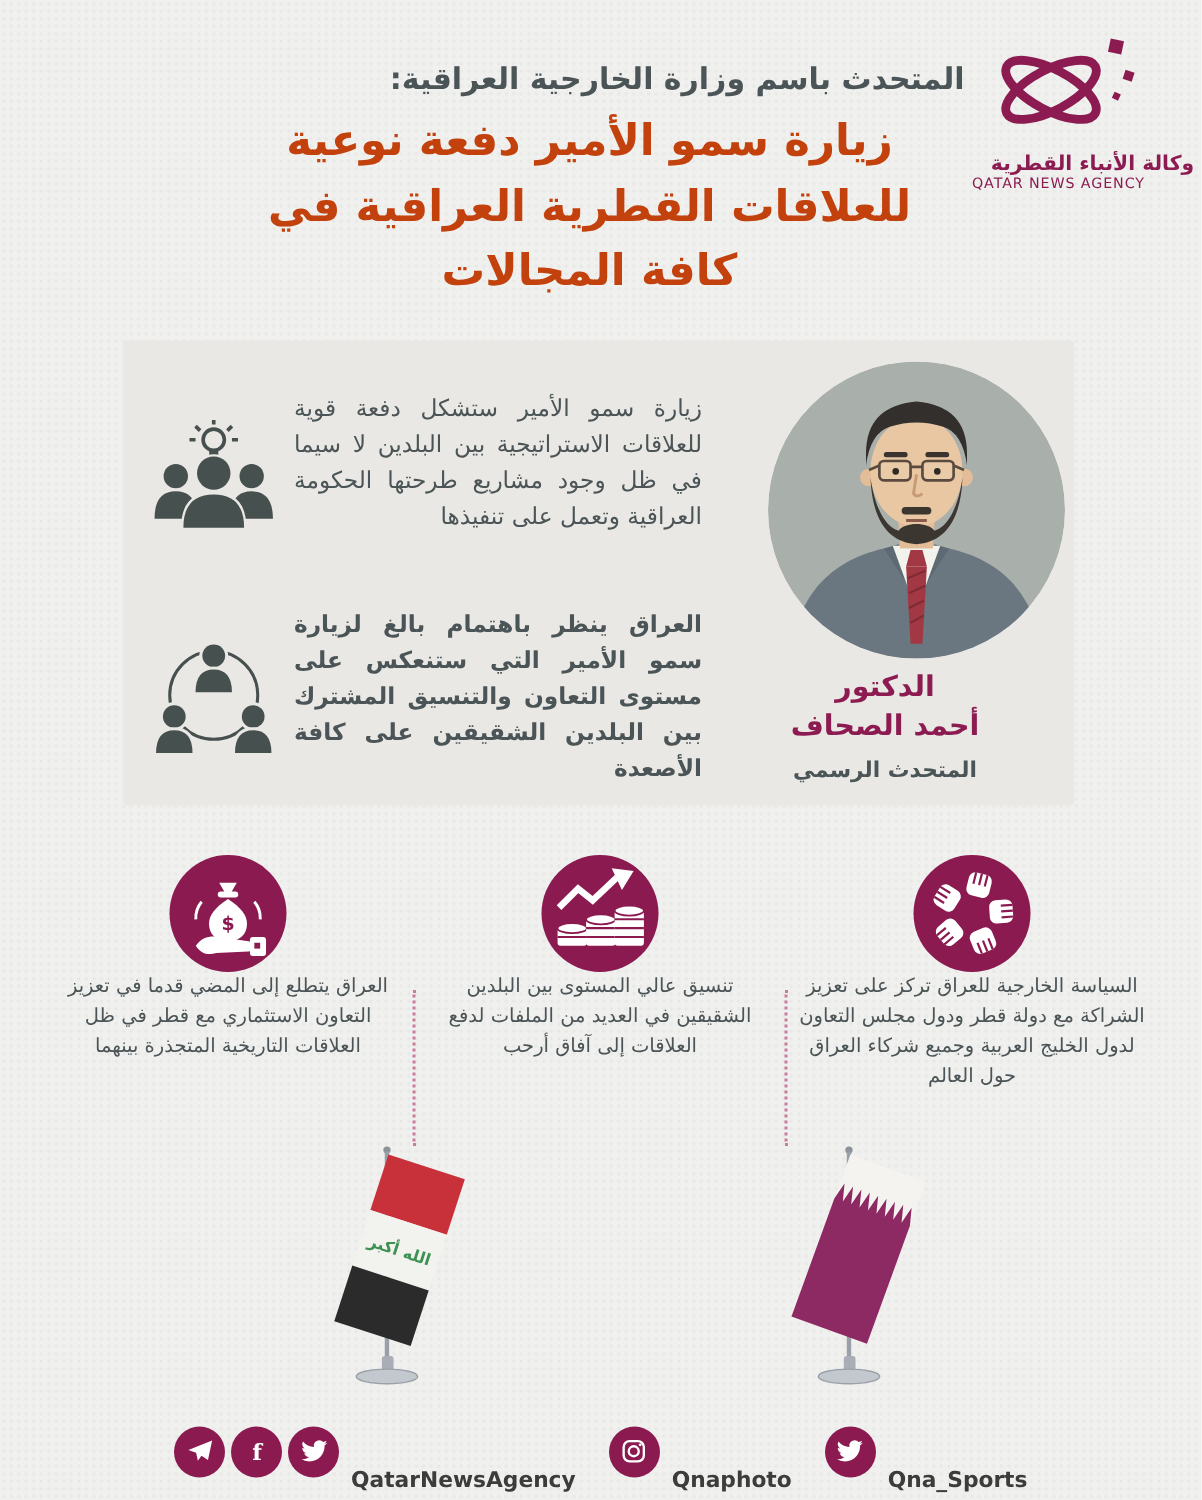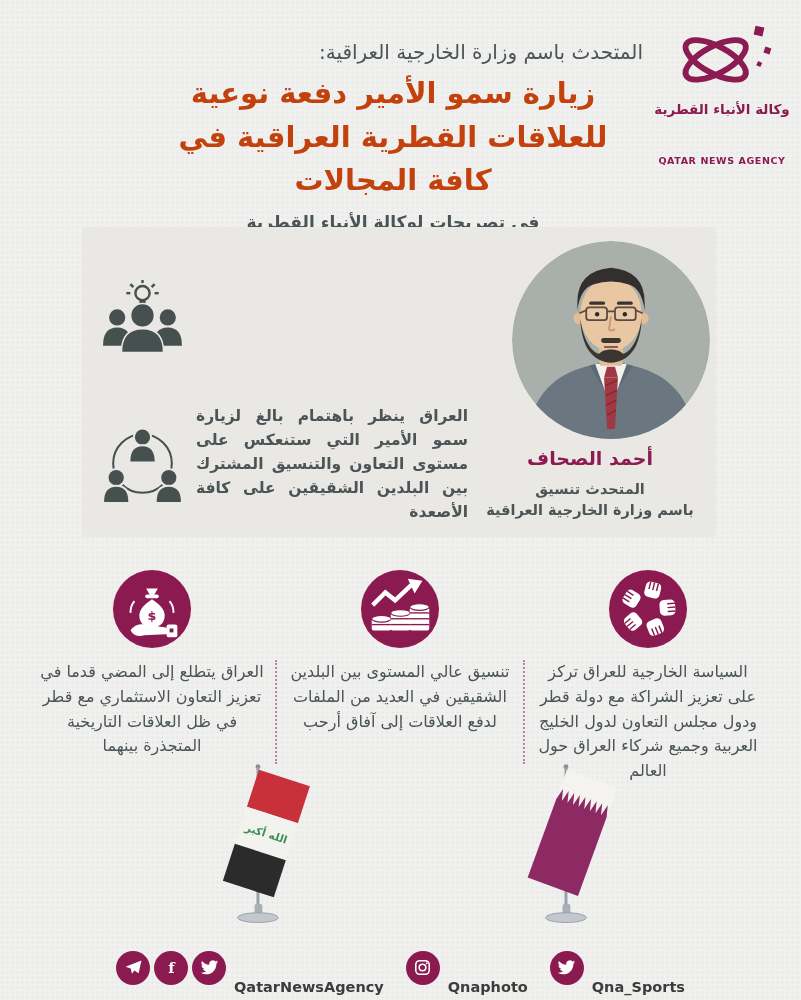--- a/index.html
+++ b/index.html
@@ -2,46 +2,46 @@
 <html lang="ar"><head>
 <meta charset="utf-8">
 <style>
   html,body{margin:0;padding:0;}
   .page{position:relative;width:801px;height:1000px;background:#f0f0ee;overflow:hidden;
         font-family:"DejaVu Sans","Liberation Sans",sans-serif;}
   .page::before{content:"";position:absolute;inset:0;pointer-events:none;
         background-image:radial-gradient(rgba(110,110,105,.055) 1px,transparent 1.2px);
         background-size:5px 5px;}
   
-  .logo{position:absolute;top:22px;left:648px;width:148px;text-align:center;color:#8b1b51;}
+  .logo{position:absolute;top:22px;left:648px;width:148px;color:#8b1b51;}
   .logo-ar{font-size:13.5px;font-weight:bold;margin-top:1px;direction:rtl;}
-  .logo-en{font-size:9.5px;font-weight:bold;letter-spacing:.6px;margin-top:38px;}
+  .logo-en{font-size:9.5px;font-weight:normal;letter-spacing:.6px;}
   
   .header{position:absolute;top:40px;right:158px;width:500px;direction:rtl;}
-  .kicker{font-size:20px;font-weight:normal;color:#4b5456;text-align:right;}
+  .kicker{font-size:20px;font-weight:bold;color:#4b5456;text-align:right;}
   .title{font-size:29px;font-weight:bold;color:#c2410c;text-align:center;line-height:1.5;margin-top:8px;}
   .subtitle{font-size:17px;font-weight:bold;color:#4b5456;text-align:center;margin-top:9px;}
   
   .panel{position:absolute;left:82px;top:227px;width:634px;height:310px;background:#e9e8e4;border-radius:3px;}
   .photo{position:absolute;top:14px;left:430px;width:198px;height:198px;border-radius:50%;overflow:hidden;}
   .speaker{position:absolute;top:219px;left:388px;width:240px;text-align:center;direction:rtl;}
   .speaker-title,.speaker-name{font-size:19px;font-weight:bold;color:#8b1b51;line-height:1.35;}
   .speaker-role{font-size:14.5px;font-weight:bold;color:#4b5456;line-height:1.5;}
   .role-gap{margin-top:7px;}
   .quote-text{position:absolute;direction:rtl;text-align:justify;font-size:15.5px;color:#4b5456;
         line-height:1.55;width:272px;left:114px;}
   .qt1{top:33px;}.qt2{top:177px;font-weight:bold;}
   .quote-icon{position:absolute;left:12px;width:98px;}
   .qi1{top:52px;}.qi2{top:192px;}
   
   .highlights{position:absolute;top:570px;left:28px;width:744px;display:flex;direction:rtl;}
   .hl-col{flex:1;display:flex;flex-direction:column;align-items:center;}
   .hl-circle{width:78px;height:78px;border-radius:50%;background:#8b1a50;
         display:flex;align-items:center;justify-content:center;}
-  .hl-text{margin-top:12px;font-size:16px;color:#4b5456;text-align:center;direction:rtl;
+  .hl-text{margin-top:0;font-size:13px;color:#4b5456;text-align:center;direction:rtl;
         line-height:1.55;width:232px;}
   .hl-sep{position:absolute;top:90px;height:104px;width:0;border-left:2px dotted #c77d9e;}
   .sep1{left:247px;}.sep2{left:495px;}
   
   .flag{position:absolute;}
   .flag-iraq{left:182px;top:756px;}
   .flag-qatar{left:490px;top:756px;}
   
   .footer{position:absolute;top:940px;left:0;width:801px;display:flex;justify-content:center;
         align-items:center;gap:22px;}
@@ -70,21 +70,20 @@
         </g>
       </svg>
     </div>
     <div class="logo-ar">وكالة الأنباء القطرية</div>
     <div class="logo-en">QATAR NEWS AGENCY</div>
   </div>
 
   <div class="header">
     <div class="kicker">المتحدث باسم وزارة الخارجية العراقية:</div>
     <div class="title">زيارة سمو الأمير دفعة نوعية للعلاقات القطرية العراقية في كافة المجالات</div>
-    <div class="subtitle">في تصريحات لوكالة الأنباء القطرية</div>
   </div>
 
   <div class="panel">
 
     <div class="photo">
       <svg width="198" height="198" viewBox="0 0 200 200">
         <circle cx="100" cy="100" r="100" fill="#a9afab"></circle>
         <path d="M14,202 C20,148 52,132 78,126 L122,126 C148,132 180,148 186,202 Z" fill="#6b7780"></path>
         <path d="M78,126 L100,160 L88,123 Z" fill="#5d6973"></path>
         <path d="M122,126 L100,160 L112,123 Z" fill="#5d6973"></path>
@@ -116,23 +115,23 @@
         <line x1="96" y1="71" x2="104" y2="71" stroke="#5a4a40" stroke-width="1.8"></line>
         <line x1="75" y1="70" x2="68" y2="73" stroke="#5a4a40" stroke-width="1.8"></line>
         <line x1="125" y1="70" x2="132" y2="73" stroke="#5a4a40" stroke-width="1.8"></line>
         <circle cx="86" cy="74" r="2.2" fill="#2f2a26"></circle>
         <circle cx="114" cy="74" r="2.2" fill="#2f2a26"></circle>
         <path d="M100,76 L98,89 Q100,92 104,89" stroke="#c79b76" stroke-width="2" fill="none"></path>
       </svg>
     </div>
 
     <div class="speaker">
+      <div class="speaker-title">الدكتور</div>
       <div class="speaker-name">أحمد الصحاف</div>
-      <div class="speaker-role role-gap">المتحدث تنسيق</div>
-      <div class="speaker-role">باسم وزارة الخارجية العراقية</div>
+      <div class="speaker-role role-gap">المتحدث الرسمي</div>
     </div>
 
     <div class="quote-icon qi1">
       <svg width="98" height="86" viewBox="0 0 95 85">
         <g stroke="#46504e" stroke-width="2.4" fill="none">
           <circle cx="47" cy="14" r="7"></circle>
           <line x1="47" y1="1" x2="47" y2="4"></line>
             <line x1="35" y1="5" x2="38" y2="8"></line>
           <line x1="59" y1="5" x2="56" y2="8"></line>
             <line x1="31" y1="14" x2="35" y2="14"></line>
@@ -144,20 +143,21 @@
           <path d="M8,66 Q8,48 22,48 Q36,48 36,66 Z"></path>
           <circle cx="72" cy="38" r="8"></circle>
           <path d="M58,66 Q58,48 72,48 Q86,48 86,66 Z"></path>
         </g>
         <g fill="#46504e" stroke="#e9e8e4" stroke-width="3" paint-order="stroke">
           <circle cx="47" cy="36" r="11"></circle>
           <path d="M27,72 Q27,50 47,50 Q67,50 67,72 Z"></path>
         </g>
       </svg>
     </div>
+    <div class="quote-text qt1">زيارة سمو الأمير ستشكل دفعة قوية للعلاقات الاستراتيجية بين البلدين لا سيما في ظل وجود مشاريع طرحتها الحكومة العراقية وتعمل على تنفيذها</div>
 
     <div class="quote-icon qi2">
       <svg width="98" height="86" viewBox="0 0 95 85">
         <circle cx="47" cy="44" r="29" fill="none" stroke="#46504e" stroke-width="2"></circle>
         <g fill="#46504e" stroke="#e9e8e4" stroke-width="4" paint-order="stroke">
           <circle cx="47" cy="18" r="7.5"></circle>
           <path d="M35,42 Q35,27 47,27 Q59,27 59,42 Z"></path>
           <circle cx="21" cy="58" r="7.5"></circle>
           <path d="M9,82 Q9,67 21,67 Q33,67 33,82 Z"></path>
           <circle cx="73" cy="58" r="7.5"></circle>

